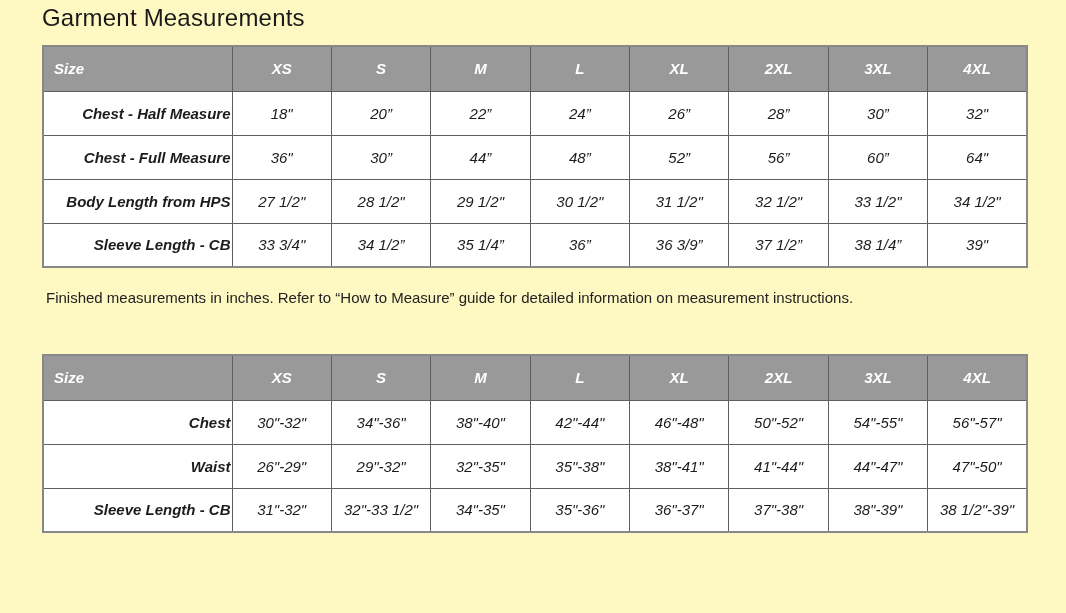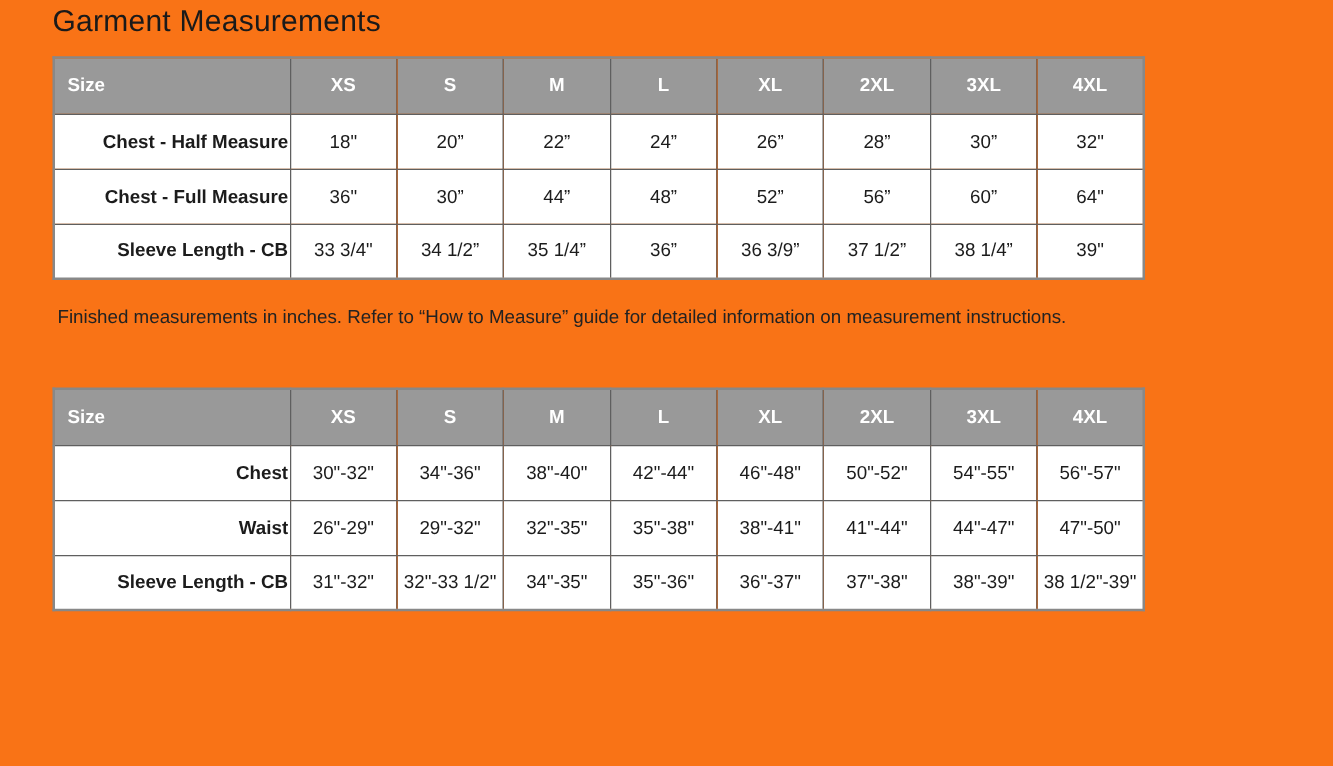--- a/index.html
+++ b/index.html
@@ -7,36 +7,37 @@
     padding: 0;
     background: #ffffff;
     font-family: "Liberation Sans", "DejaVu Sans", sans-serif;
     color: #1c1c1c;
   }
   .page {
     width: 1066px;
     height: 613px;
     box-sizing: border-box;
     padding: 4px 38px 0 42px;
-    background: #f97316;
+    background: #fef9c3;
     overflow: hidden;
   }
   .section-title {
     font-size: 24px;
     font-weight: 400;
     color: #1a1a1a;
     margin: 0 0 13px 0;
     line-height: 28px;
     letter-spacing: 0.2px;
   }
   .size-table {
     border-collapse: collapse;
     table-layout: fixed;
-    width: 874px;
+    width: 986px;
     border: 2px solid #888888;
+    font-style: italic;
   }
   .size-table th, .size-table td {
     border: 1px solid #5f5f5f;
     vertical-align: middle;
     box-sizing: border-box;
     overflow: hidden;
     white-space: nowrap;
   }
   .size-table th {
     background: #999999;
@@ -111,20 +112,31 @@
         <td>36"</td>
         <td>30”</td>
         <td>44”</td>
         <td>48”</td>
         <td>52”</td>
         <td>56”</td>
         <td>60”</td>
         <td>64"</td>
       </tr>
       <tr>
+        <td class="row-label">Body Length from HPS</td>
+        <td>27 1/2"</td>
+        <td>28 1/2"</td>
+        <td>29 1/2"</td>
+        <td>30 1/2"</td>
+        <td>31 1/2"</td>
+        <td>32 1/2"</td>
+        <td>33 1/2"</td>
+        <td>34 1/2"</td>
+      </tr>
+      <tr>
         <td class="row-label">Sleeve Length - CB</td>
         <td>33 3/4"</td>
         <td>34 1/2”</td>
         <td>35 1/4”</td>
         <td>36”</td>
         <td>36 3/9”</td>
         <td>37 1/2”</td>
         <td>38 1/4”</td>
         <td>39"</td>
       </tr>

